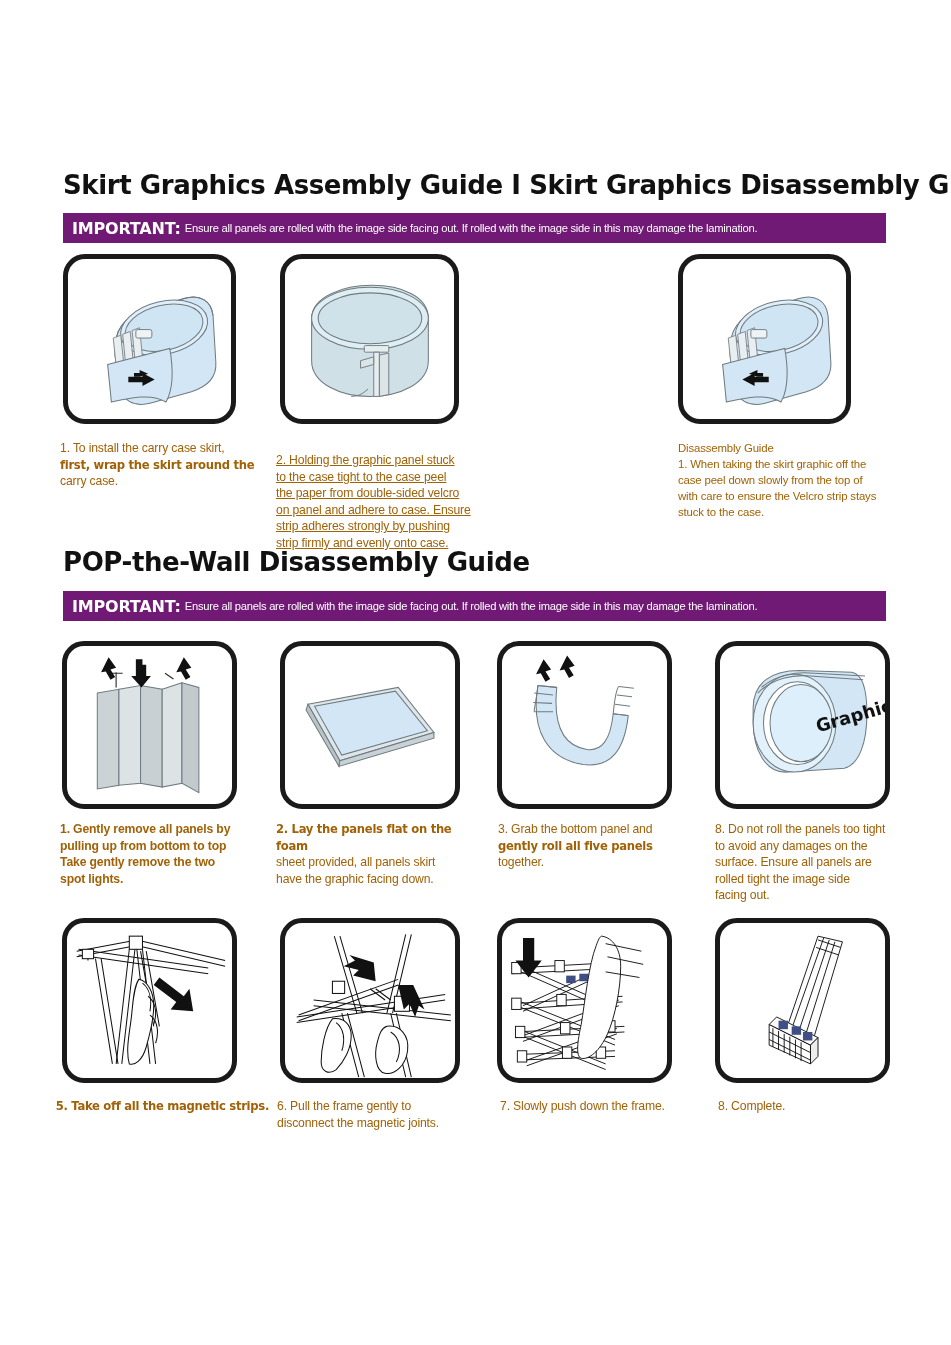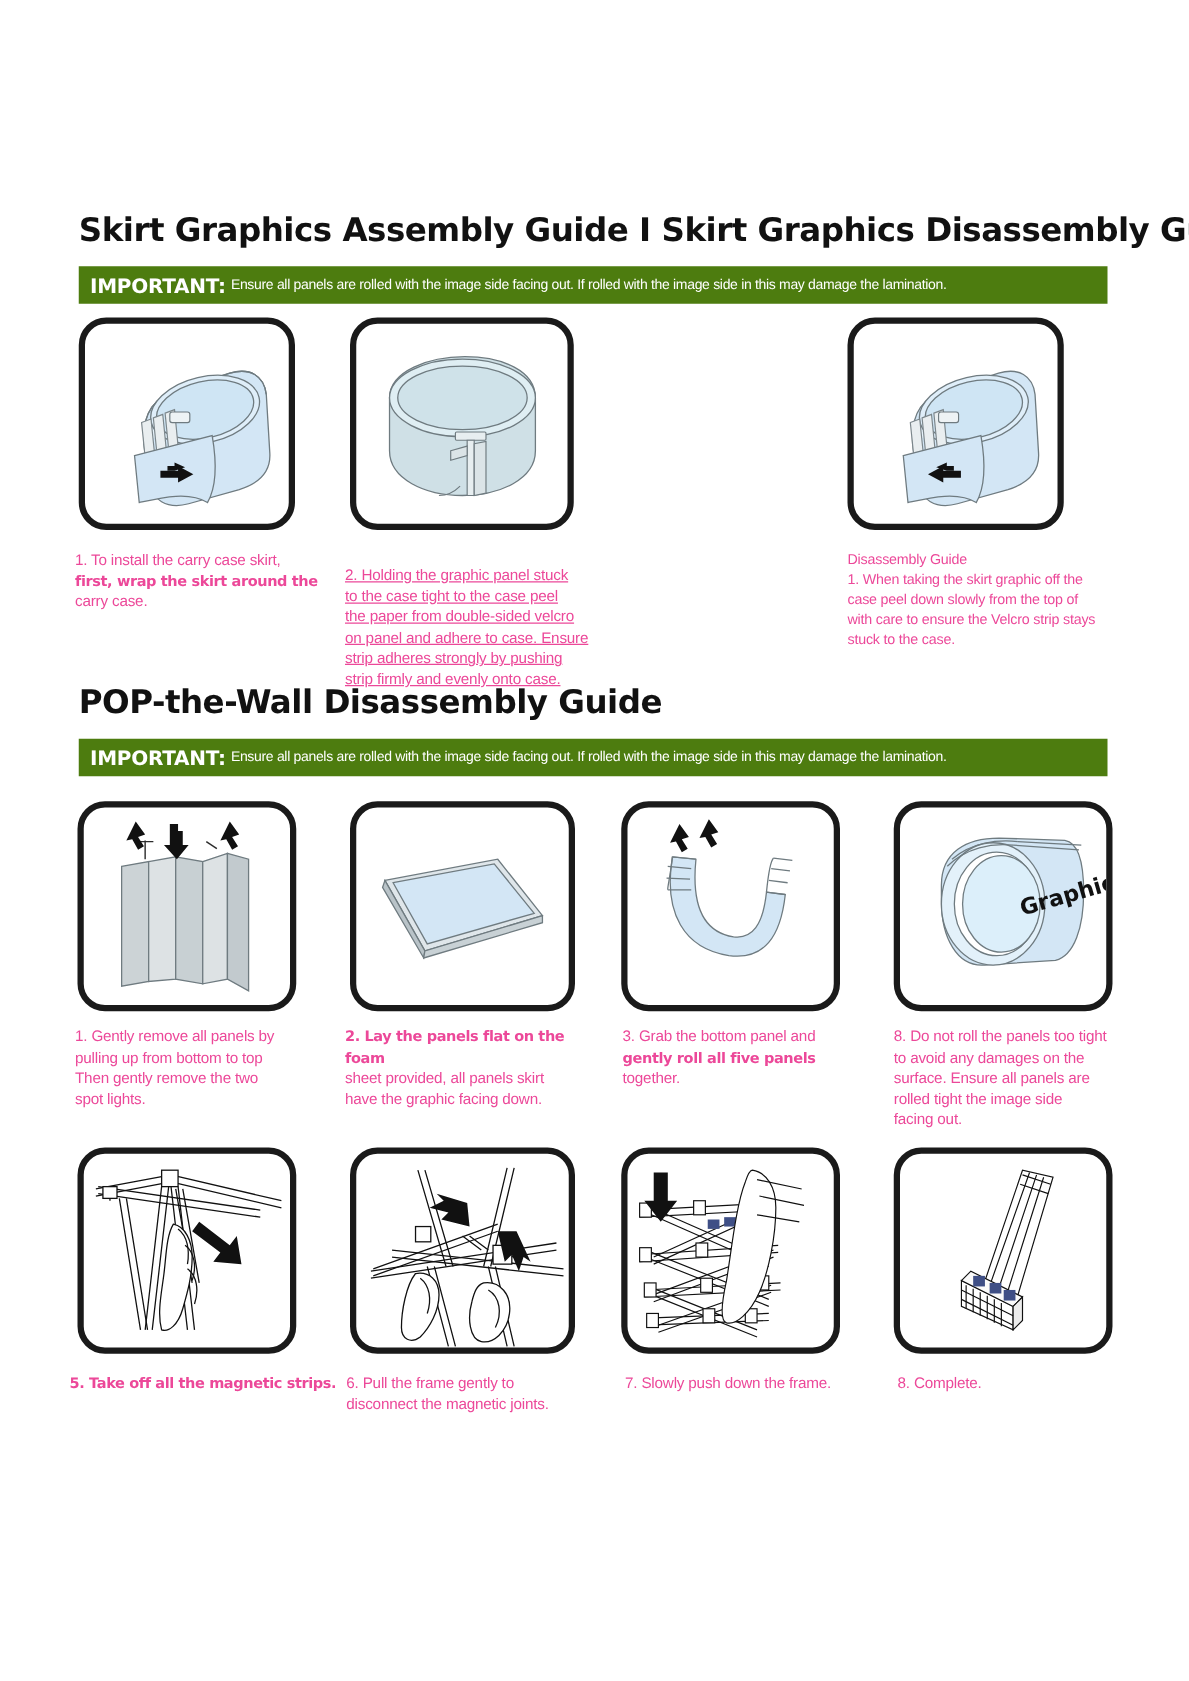--- a/index.html
+++ b/index.html
@@ -33,21 +33,21 @@
   }
   #title-skirt { left: 63px; top: 170px; }
   #title-pop   { left: 63px; top: 547px; }
 
   
   .important-bar {
     position: absolute;
     left: 63px;
     width: 823px;
     height: 30px;
-    background: #4d7c0f;
+    background: #701a75;
     color: #ffffff;
     display: flex;
     align-items: center;
     padding: 0 9px;
     box-sizing: border-box;
     overflow: hidden;
   }
   #bar-skirt { top: 213px; }
   #bar-pop   { top: 591px; }
   .important-label {
@@ -75,21 +75,21 @@
     overflow: hidden;
   }
   .frame svg { display: block; width: 100%; height: 100%; }
 
   
   .caption {
     position: absolute;
     font-family: "Liberation Sans", sans-serif;
     font-size: 12.2px;
     line-height: 16.6px;
-    color: #ec4899;
+    color: #a16207;
     letter-spacing: -0.15px;
   }
   .cap-line { display: block; }
   .cap-strong { font-weight: bold; font-family: "DejaVu Sans", sans-serif; font-size: 11.6px; letter-spacing: -0.3px;}
 </style>
 </head>
 <body>
 
 <div class="page">
 
@@ -254,24 +254,24 @@
         <ellipse cx="82" cy="82" rx="36" ry="44" fill="#ffffff"></ellipse>
         <ellipse cx="86" cy="82" rx="33" ry="41" fill="#dceffa"></ellipse>
         <path d="M40 50 C56 34 78 30 96 32" fill="none"></path>
         <path d="M44 44 C60 30 82 27 100 29" fill="none"></path>
         <path d="M96 32 L152 36 M100 29 L154 32" fill="none"></path>
       </g>
       <text x="104" y="92" font-family="DejaVu Sans, sans-serif" font-size="19" font-weight="bold" fill="#111111" transform="rotate(-16 104 92)">Graphics</text>
     </svg>
   </div>
 
-  <div class="caption" style="left:60px; top:821px; width:200px;">
+  <div class="caption" style="left:60px; top:821px; width:200px;font-weight:bold;">
     <span class="cap-line">1. Gently remove all panels by</span>
     <span class="cap-line">pulling up from bottom to top</span>
-    <span class="cap-line">Then gently remove the two</span>
+    <span class="cap-line">Take gently remove the two</span>
     <span class="cap-line">spot lights.</span>
   </div>
 
   <div class="caption" style="left:276px; top:821px; width:200px;">
     <span class="cap-line cap-strong">2. Lay the panels flat on the foam</span>
     <span class="cap-line">sheet provided, all panels skirt</span>
     <span class="cap-line">have the graphic facing down.</span>
   </div>
 
   <div class="caption" style="left:498px; top:821px; width:200px;">

